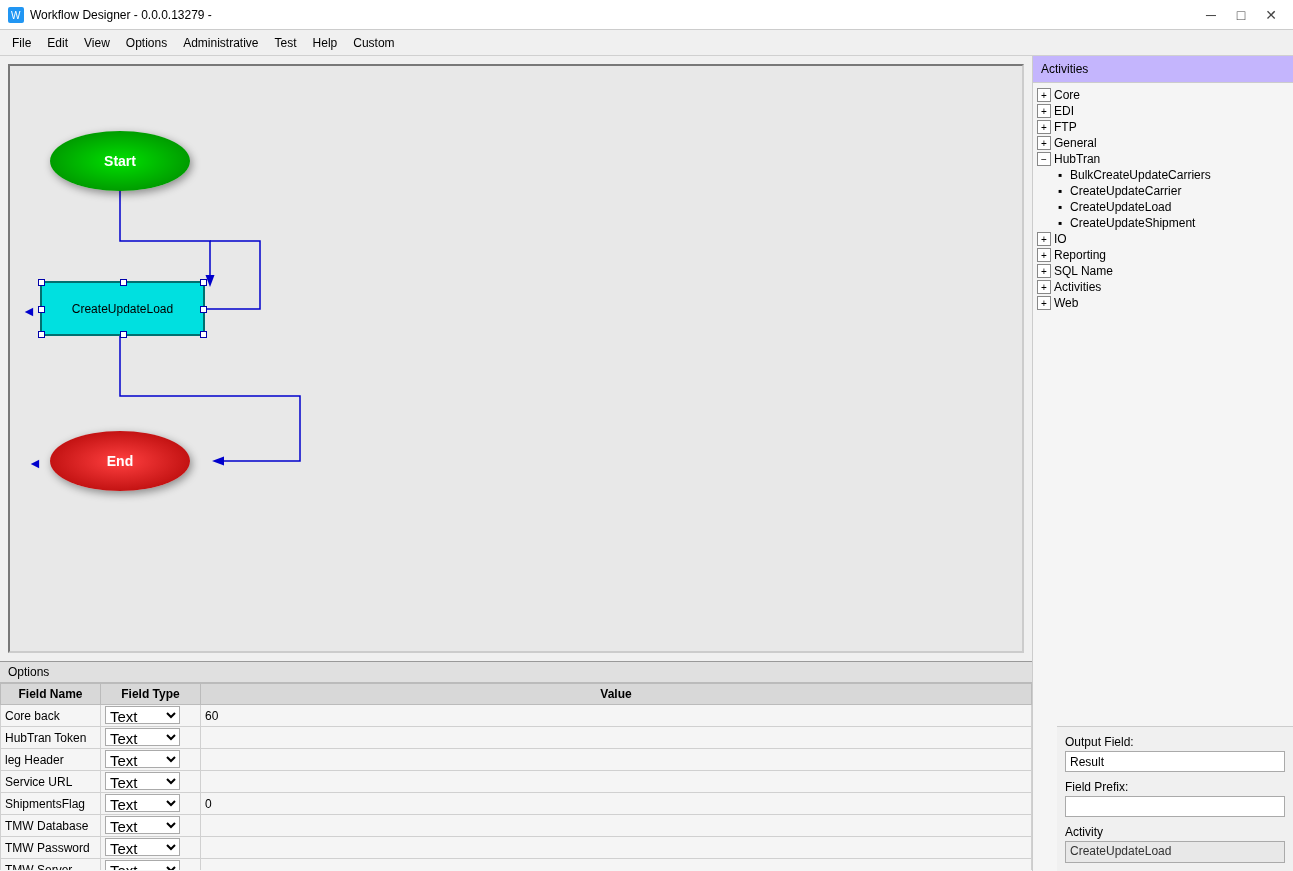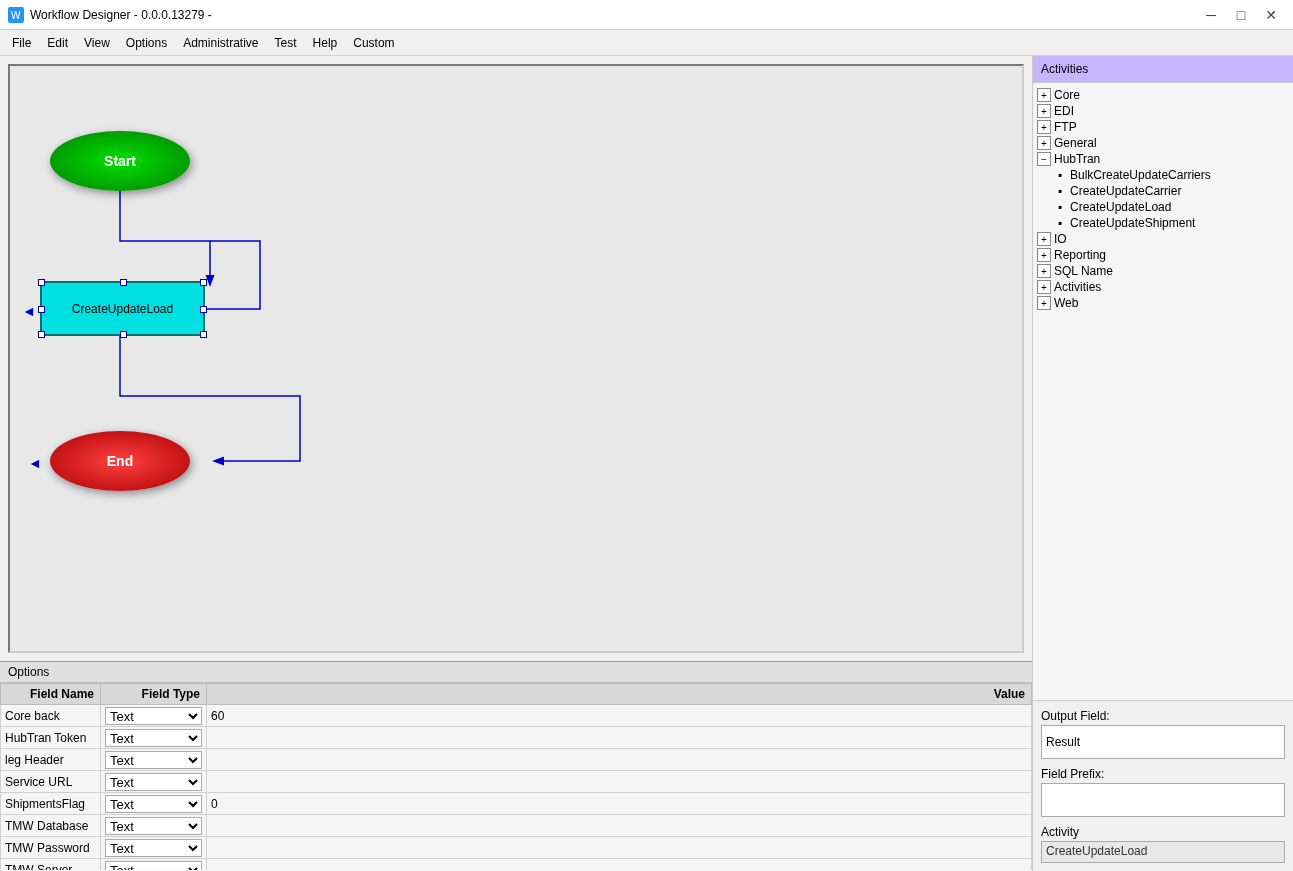--- a/index.html
+++ b/index.html
@@ -132,33 +132,33 @@
     }
     #options-table {
       width: 100%;
       border-collapse: collapse;
       font-size: 12px;
     }
     #options-table thead th {
       background: #d8d8d8;
       border: 1px solid #bbb;
       padding: 3px 6px;
-      text-align: right;
+      text-align: center;
       position: sticky; top: 0;
     }
     #options-table tbody td {
       border: 1px solid #d0d0d0;
       padding: 1px 4px;
       height: 22px;
     }
     .field-type-select {
       border: 1px solid #aaa;
       background: white;
-      font-size: 13px;
-      width: 97px;
+      font-size: 15px;
+      width: 75px;
       height: 18px;
     }
     .value-input {
       border: none;
       background: transparent;
       width: 100%;
       font-size: 12px;
       outline: none;
     }
 
@@ -208,30 +208,31 @@
       justify-content: center;
     }
     .tree-label { font-size: 12px; }
     .tree-children { padding-left: 16px; }
 
     
     #right-bottom {
       padding: 8px;
       border-top: 1px solid #ccc;
       background: #f0f0f0;
+      margin-left: 24px;
     }
     .prop-label { font-size: 12px; margin-bottom: 2px; }
     .prop-input {
       width: 100%;
       border: 1px solid #aaa;
       background: white;
       padding: 2px 4px;
       font-size: 12px;
       margin-bottom: 8px;
-      height: 34px;
+      height: 21px;
     }
     .prop-readonly {
       width: 100%;
       background: #e8e8e8;
       border: 1px solid #aaa;
       padding: 2px 4px;
       font-size: 12px;
       height: 22px;
       color: #333;
     }

